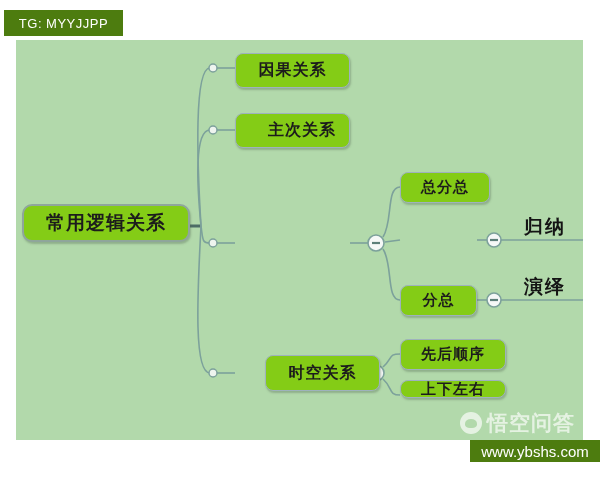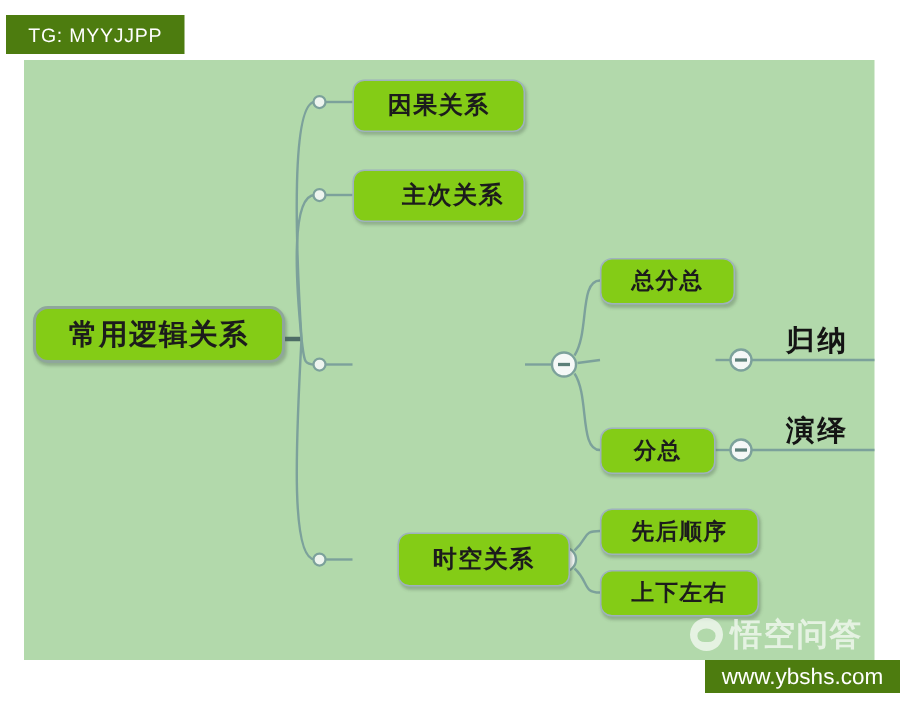--- a/index.html
+++ b/index.html
@@ -121,21 +121,21 @@
 
   <div class="node lv1" style="left:232px; top:355px; width:115px; height:36px;margin-left:33px;">时空关系</div>
 
   <div class="node lv2" style="left:400px; top:172px; width:90px; height:31px;">总分总</div>
 
 
   <div class="node lv2" style="left:400px; top:285px; width:77px; height:31px;">分总</div>
 
   <div class="node lv2" style="left:400px; top:339px; width:106px; height:31px;">先后顺序</div>
 
-  <div class="node lv2" style="left:400px; top:380px; width:106px; height:31px;">上下左右</div>
+  <div class="node lv2" style="left:400px; top:380px; width:106px; height:18px;">上下左右</div>
 
   <div class="leaf-label" style="left:505px; top:214px; width:80px;">归纳</div>
 
   <div class="leaf-label" style="left:505px; top:274px; width:80px;">演绎</div>
 
   <div id="tg-badge" class="badge">TG: MYYJJPP</div>
 
   <div id="watermark">
     <span class="wm-logo"></span>
     <span>悟空问答</span>

